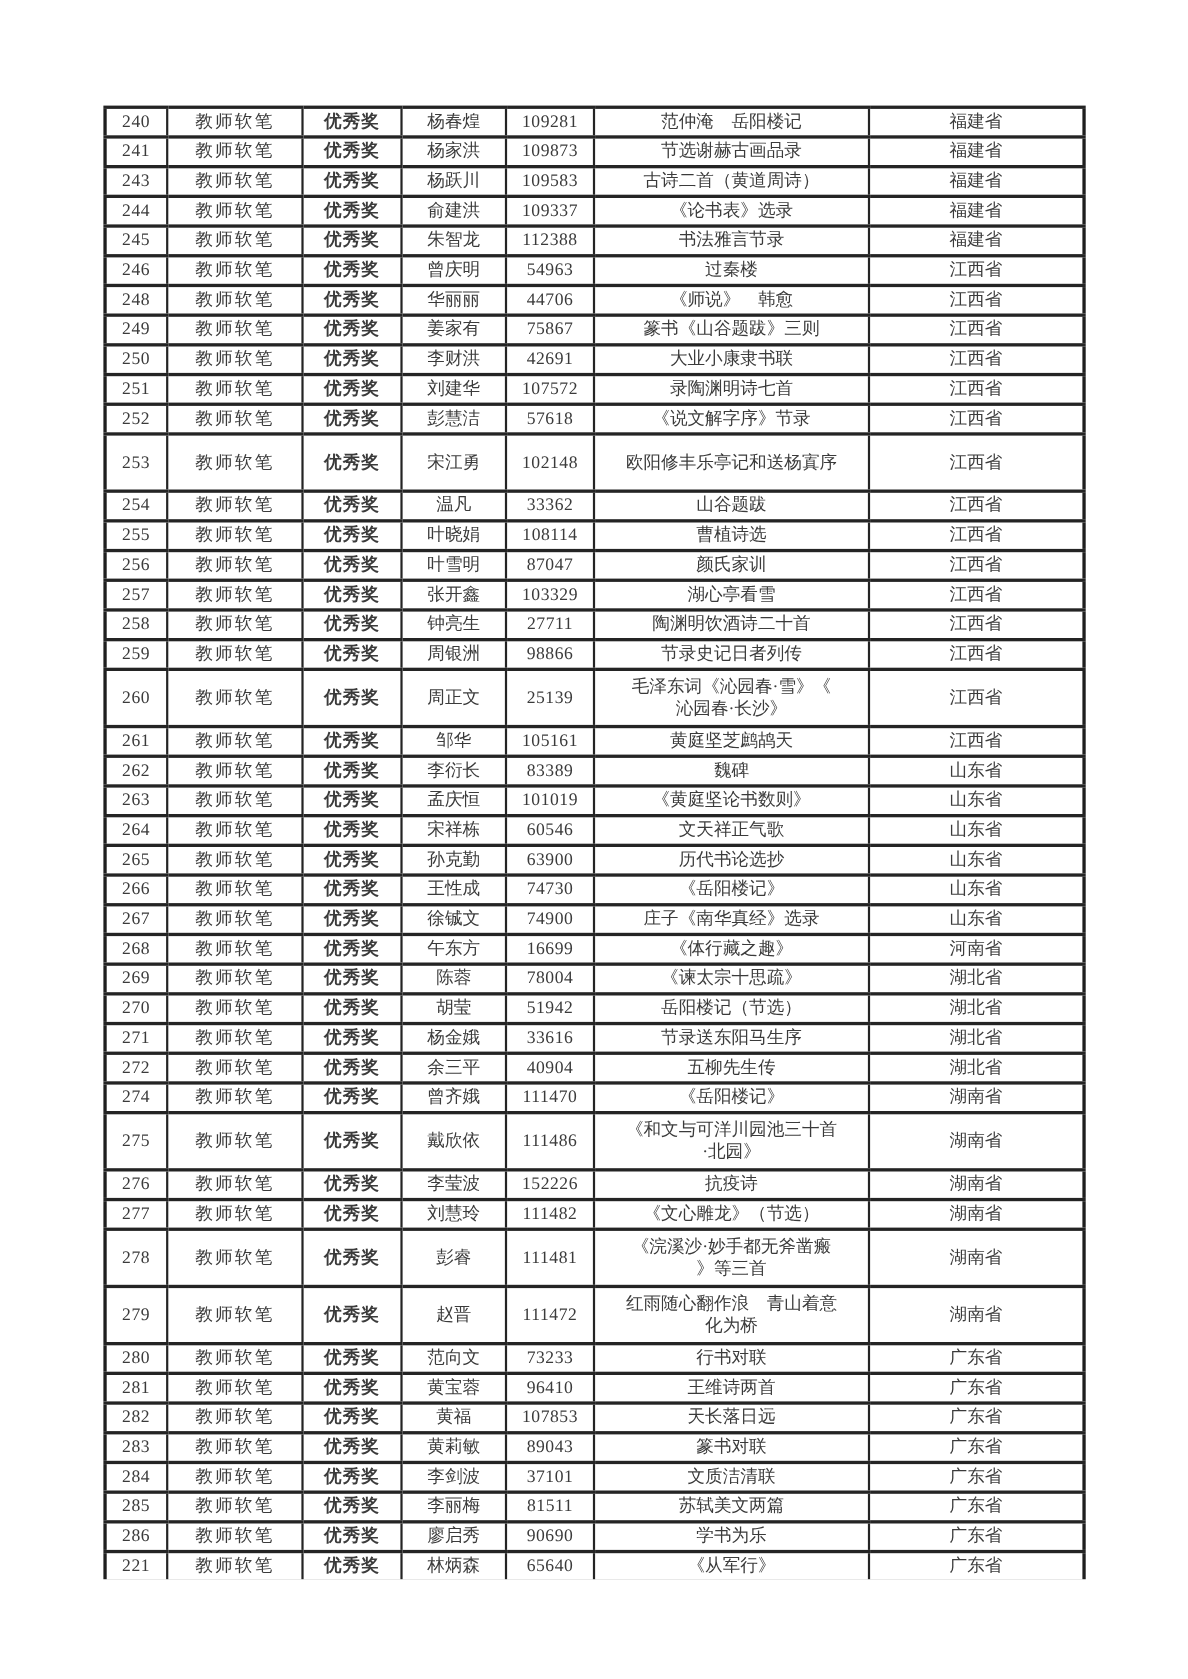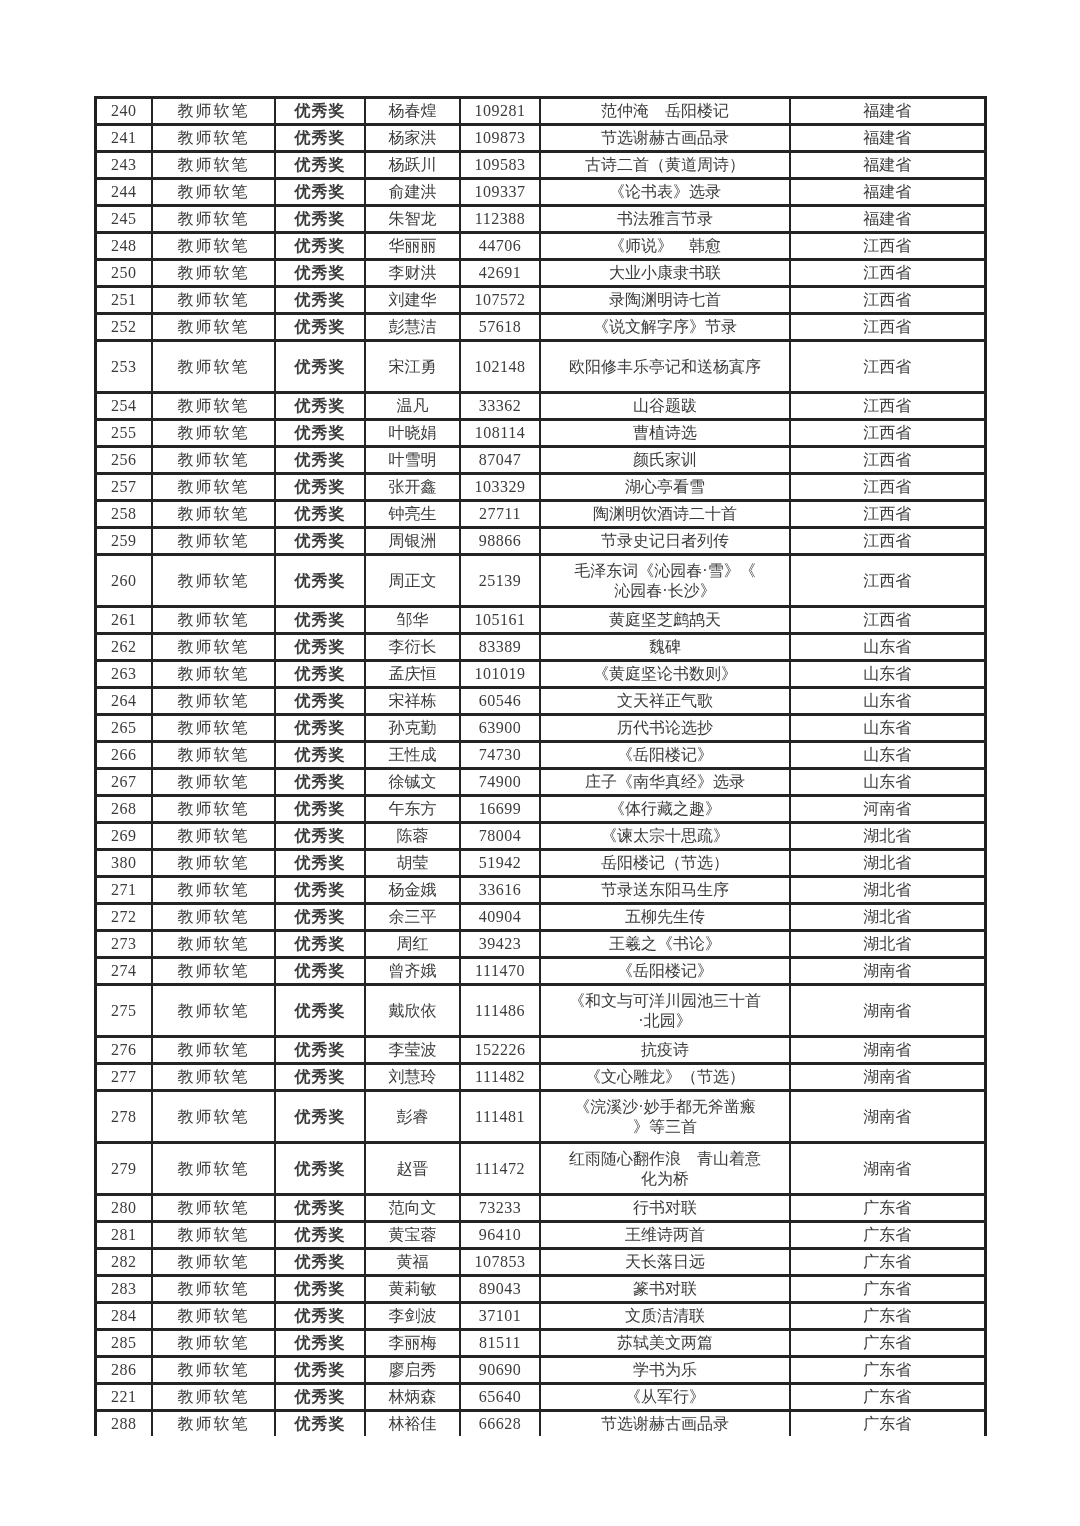--- a/index.html
+++ b/index.html
@@ -112,26 +112,44 @@
         <tr>
           <td class="c-seq">245</td>
           <td class="c-group">教师软笔</td>
           <td class="c-award">优秀奖</td>
           <td class="c-name">朱智龙</td>
           <td class="c-entry_id">112388</td>
           <td class="c-work">书法雅言节录</td>
           <td class="c-province">福建省</td>
         </tr>
         <tr>
+          <td class="c-seq">246</td>
+          <td class="c-group">教师软笔</td>
+          <td class="c-award">优秀奖</td>
+          <td class="c-name">曾庆明</td>
+          <td class="c-entry_id">54963</td>
+          <td class="c-work">过秦楼</td>
+          <td class="c-province">江西省</td>
+        </tr>
+        <tr>
           <td class="c-seq">248</td>
           <td class="c-group">教师软笔</td>
           <td class="c-award">优秀奖</td>
           <td class="c-name">华丽丽</td>
           <td class="c-entry_id">44706</td>
           <td class="c-work">《师说》　韩愈</td>
+          <td class="c-province">江西省</td>
+        </tr>
+        <tr>
+          <td class="c-seq">249</td>
+          <td class="c-group">教师软笔</td>
+          <td class="c-award">优秀奖</td>
+          <td class="c-name">姜家有</td>
+          <td class="c-entry_id">75867</td>
+          <td class="c-work">篆书《山谷题跋》三则</td>
           <td class="c-province">江西省</td>
         </tr>
         <tr>
           <td class="c-seq">250</td>
           <td class="c-group">教师软笔</td>
           <td class="c-award">优秀奖</td>
           <td class="c-name">李财洪</td>
           <td class="c-entry_id">42691</td>
           <td class="c-work">大业小康隶书联</td>
           <td class="c-province">江西省</td>
@@ -302,21 +320,21 @@
         <tr>
           <td class="c-seq">269</td>
           <td class="c-group">教师软笔</td>
           <td class="c-award">优秀奖</td>
           <td class="c-name">陈蓉</td>
           <td class="c-entry_id">78004</td>
           <td class="c-work">《谏太宗十思疏》</td>
           <td class="c-province">湖北省</td>
         </tr>
         <tr>
-          <td class="c-seq">380</td>
+          <td class="c-seq">270</td>
           <td class="c-group">教师软笔</td>
           <td class="c-award">优秀奖</td>
           <td class="c-name">胡莹</td>
           <td class="c-entry_id">51942</td>
           <td class="c-work">岳阳楼记（节选）</td>
           <td class="c-province">湖北省</td>
         </tr>
         <tr>
           <td class="c-seq">271</td>
           <td class="c-group">教师软笔</td>
@@ -326,29 +344,20 @@
           <td class="c-work">节录送东阳马生序</td>
           <td class="c-province">湖北省</td>
         </tr>
         <tr>
           <td class="c-seq">272</td>
           <td class="c-group">教师软笔</td>
           <td class="c-award">优秀奖</td>
           <td class="c-name">余三平</td>
           <td class="c-entry_id">40904</td>
           <td class="c-work">五柳先生传</td>
-          <td class="c-province">湖北省</td>
-        </tr>
-        <tr>
-          <td class="c-seq">273</td>
-          <td class="c-group">教师软笔</td>
-          <td class="c-award">优秀奖</td>
-          <td class="c-name">周红</td>
-          <td class="c-entry_id">39423</td>
-          <td class="c-work">王羲之《书论》</td>
           <td class="c-province">湖北省</td>
         </tr>
         <tr>
           <td class="c-seq">274</td>
           <td class="c-group">教师软笔</td>
           <td class="c-award">优秀奖</td>
           <td class="c-name">曾齐娥</td>
           <td class="c-entry_id">111470</td>
           <td class="c-work">《岳阳楼记》</td>
           <td class="c-province">湖南省</td>

